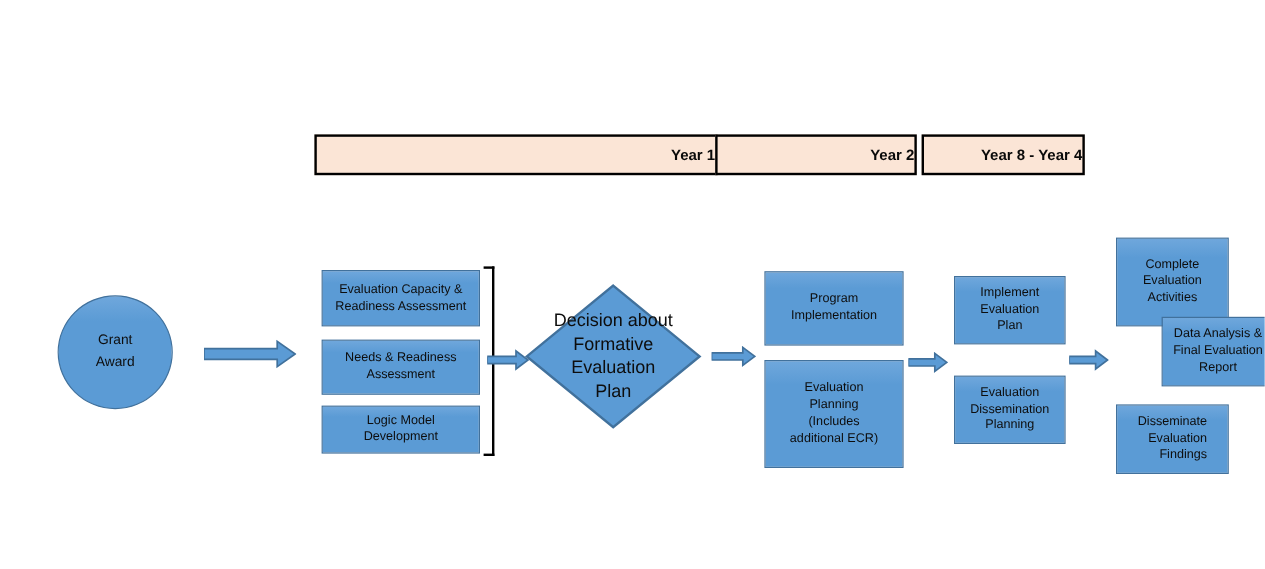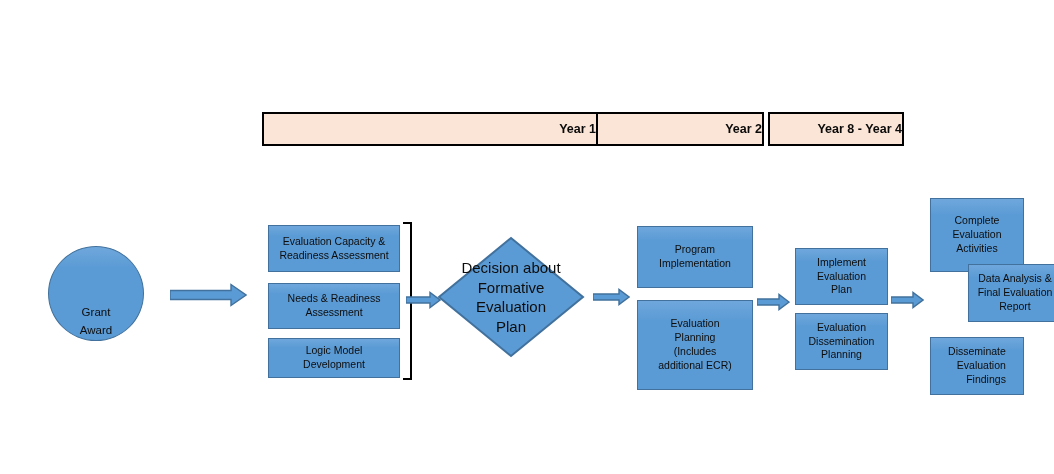--- a/index.html
+++ b/index.html
@@ -38,21 +38,21 @@
     border: 1.5px solid #41719c;
     display: flex; align-items: center; justify-content: center;
     text-align: center; color: #0d0d0d;
     font-size: 10.5px; line-height: 1.32;
   }
   .label { white-space: pre-line; }
 
   .circle-node {
     left: 48px; top: 246px; width: 96px; height: 95px;
     border-radius: 50%;
-    font-size: 11.5px; line-height: 1.55; align-items: flex-end;
+    font-size: 11.5px; line-height: 1.55;
   }
 
   .diamond-wrap { left: 437px; top: 236px; width: 148px; height: 122px; }
   .diamond-wrap svg { position: absolute; left: 0; top: 0; }
   .diamond-text {
     position: absolute; inset: 0;
     display: flex; align-items: center; justify-content: center;
     text-align: center; color: #0d0d0d;
     font-size: 15px; line-height: 1.3;
   }
@@ -144,21 +144,21 @@
 (Includes
 additional ECR)</span>
   </div>
 
   <div class="abs arrow" style="left:757px;top:291px;">
     <svg width="33" height="22" viewBox="0 0 33 22">
       <polygon points="0,8 22,8 22,3.5 32,11 22,18.5 22,14 0,14"></polygon>
     </svg>
   </div>
 
-  <div class="abs node" style="left:795px;top:230px;width:93px;height:57px;margin-top:18px;">
+  <div class="abs node" style="left:795px;top:230px;width:93px;height:57px;">
     <span class="label">Implement
 Evaluation
 Plan</span>
   </div>
   <div class="abs node" style="left:795px;top:313px;width:93px;height:57px;">
     <span class="label">Evaluation
 Dissemination
 Planning</span>
   </div>
 

